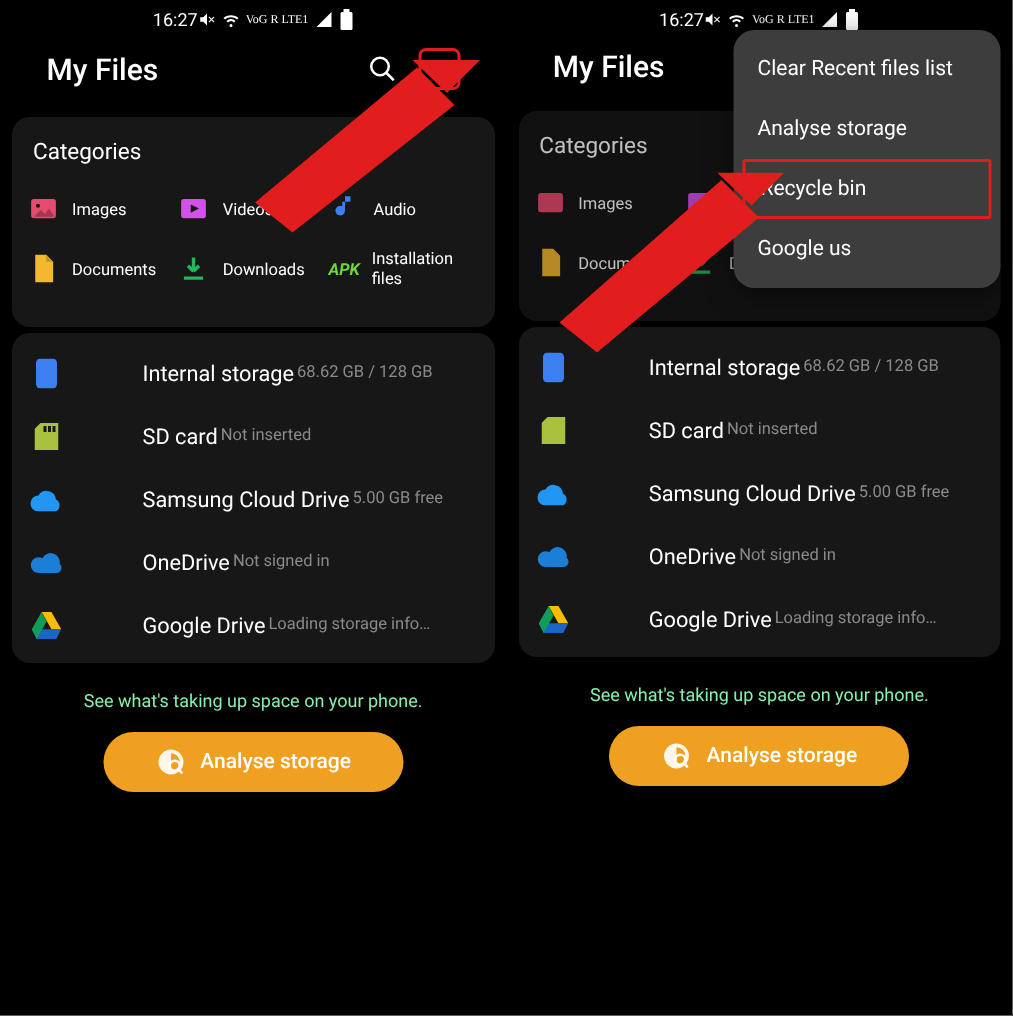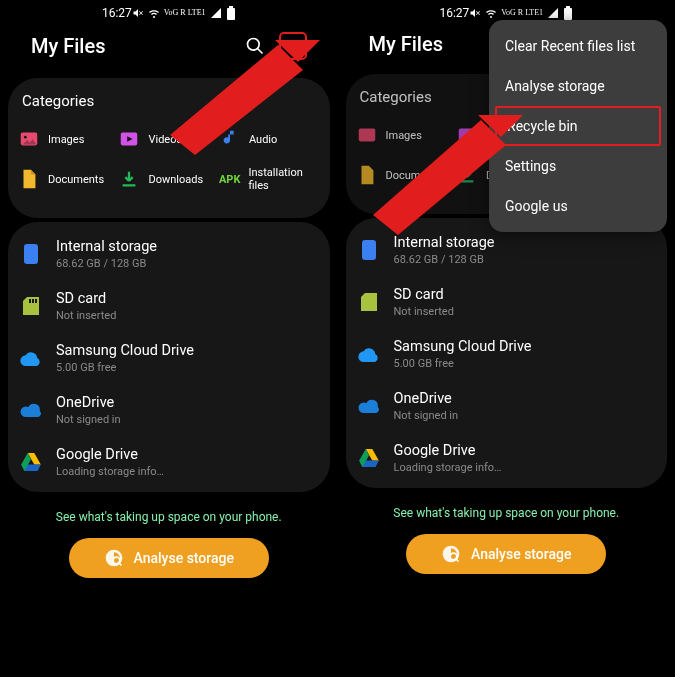--- a/index.html
+++ b/index.html
@@ -39,39 +39,39 @@
 .header h1 { font-size: 20px; font-weight: 500; }
 .header-icons { display: flex; gap: 10px; align-items: center; }
 .icon-btn { width: 28px; height: 28px; display:flex; align-items:center; justify-content:center; }
 .more-btn {
   border: 2px solid #e11d1d;
   border-radius: 5px;
 }
 .card {
   background: #171717;
   margin: 4px 8px;
-  border-radius: 30px;
+  border-radius: 12px;
   padding: 14px 10px 16px;
 }
 .card-title { font-size: 15px; color: #fff; margin: 0 4px 12px; }
 .cat-grid { display: flex; flex-wrap: wrap; }
 .cat {
   width: 33.33%;
   display: flex;
   flex-direction: row;
   align-items: center;
   gap: 8px;
   padding: 6px 0 10px;
 }
-.cat .ic { width: 22px; height: 22px; display:flex;align-items:center;justify-content:center; }
+.cat .ic { width: 22px; height: 22px; display:flex;align-items:center;justify-content:center;font-style:italic; }
 .cat-label { font-size: 11px; color: #fff; }
 .storage-list { padding: 6px 6px 4px; }
 .sitem { display: flex; align-items: center; gap: 14px; padding: 10px 6px; }
 .sic { width: 22px; height: 22px; display:flex;align-items:center;justify-content:center; }
-.sinfo { display:flex; flex-direction:column; gap:2px; }
+.sinfo { display:flex; gap:2px;margin-left:39px; }
 .stitle { font-size: 14.5px; color:#fff; }
 .ssub { font-size: 11px; color:#8a8a8a; }
 .footer-text { text-align:center; font-size:12px; color:#86efac; margin:18px 0 14px; }
 .analyse-btn {
   background: #f0a020;
   color:#fff;
   border-radius: 24px;
   width: 200px;
   height: 40px;
   display:flex;
@@ -431,21 +431,20 @@
         <circle cx="15" cy="15" r="4" fill="none" stroke="#fff" stroke-width="2"></circle>
         <line x1="18" y1="18" x2="21" y2="21" stroke="#fff" stroke-width="2"></line>
       </svg>
     <span>Analyse storage</span>
   </div>
 
   <div class="popup">
     <div class="pitem">Clear Recent files list</div>
     <div class="pitem">Analyse storage</div>
     <div class="pitem hl">Recycle bin</div>
-    <div class="pitem">Settings</div>
     <div class="pitem">Google us</div>
   </div>
 
   <svg class="arrow" style="top:115px;left:30px" width="155" height="135">
     <polygon points="110,0 155,0 133,22" fill="#e11d1d"></polygon>
     <polygon points="113,5 138,30 30,120 5,100" fill="#e11d1d"></polygon>
   </svg>
 </div>
 
 </body></html>

